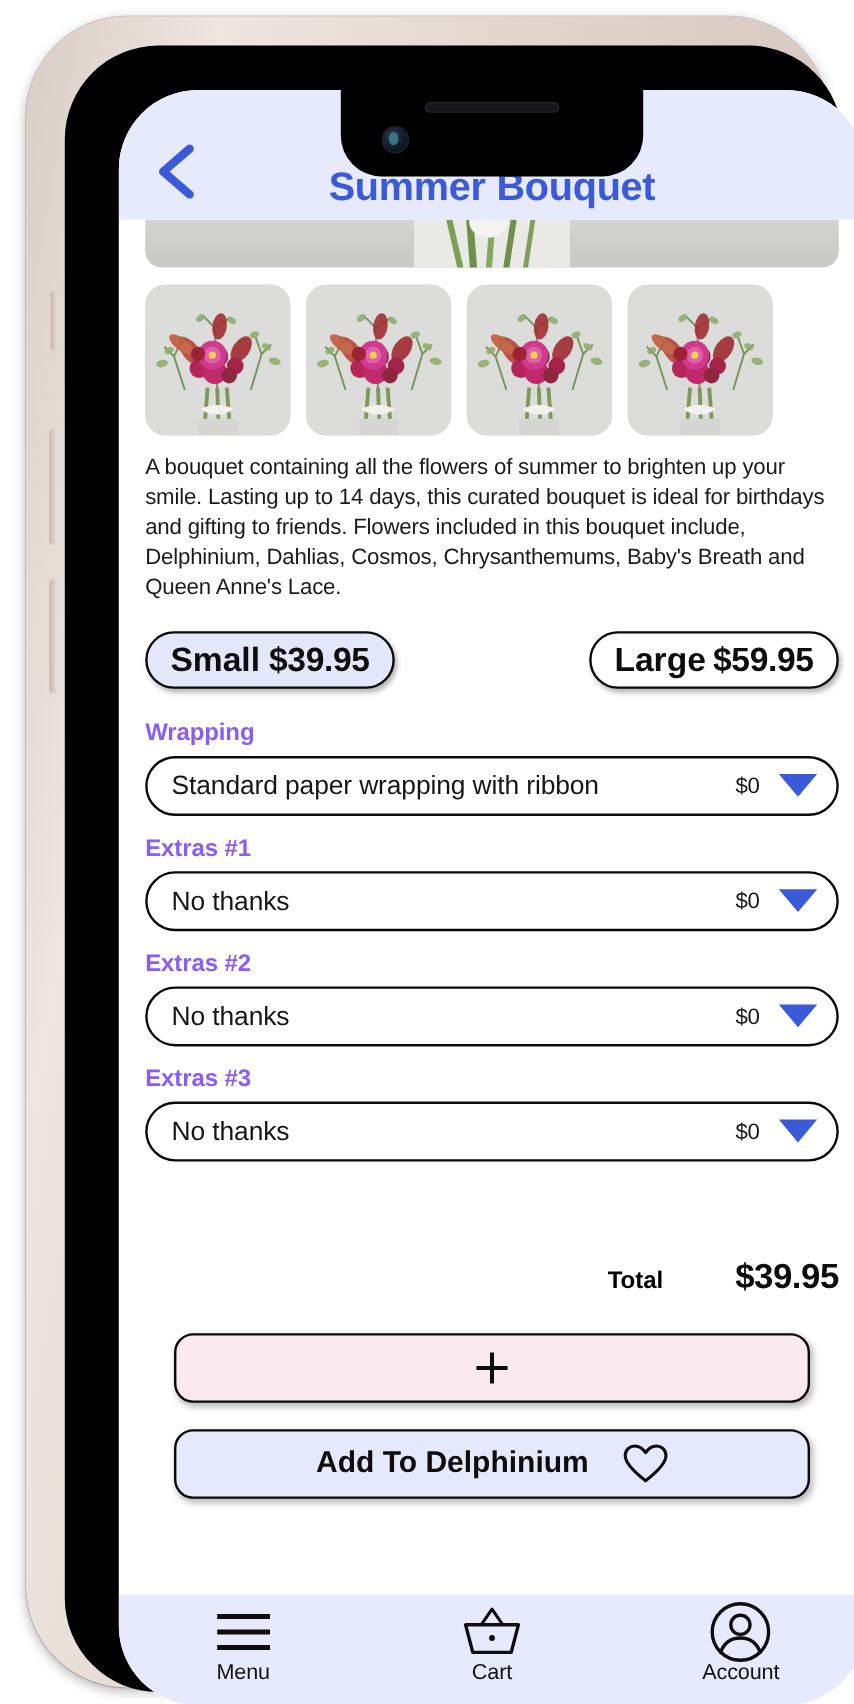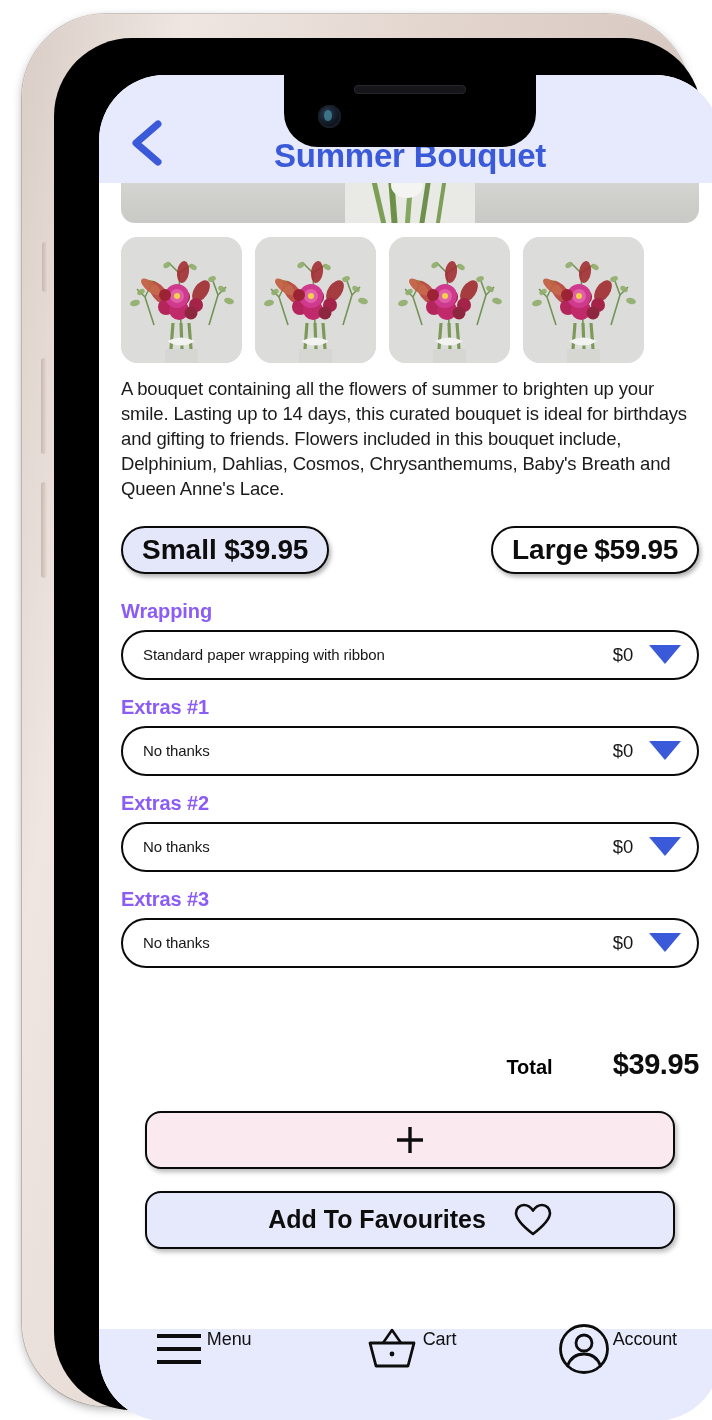--- a/index.html
+++ b/index.html
@@ -233,21 +233,21 @@
     border-radius: 25px;
     display: flex;
     align-items: center;
     padding: 0 16px 0 20px;
     cursor: pointer;
     background: #ffffff;
     margin-bottom: 16px;
   }
   .opt-value {
     flex: 1;
-    font-size: 15px;
+    font-size: 22px;
     color: #161616;
     letter-spacing: -0.1px;
   }
   .opt-price {
     font-size: 18.5px;
     color: #161616;
     margin-right: 16px;
     letter-spacing: -0.2px;
   }
   .caret {
@@ -306,21 +306,22 @@
     left: 0; bottom: 0;
     width: 622px;
     height: 92px;
     background: #e6eafc;
     display: flex;
     z-index: 25;
   }
   .nav-item {
     flex: 1;
     display: flex;
-    flex-direction: row;
+    flex-direction: column;
+    align-items: center;
     justify-content: center;
     gap: 3px;
     cursor: pointer;
     padding-bottom: 6px;
   }
   .nav-label {
     font-size: 18px;
     color: #111111;
     letter-spacing: -0.1px;
   }
@@ -591,21 +592,21 @@
             <div class="total-value">$39.95</div>
           </div>
 
           <div class="actions">
             <div class="action-btn cart-btn">
               <svg width="34" height="34" viewBox="0 0 34 34">
                 <path d="M17 4 V30 M4 17 H30" stroke="#0d0d0d" stroke-width="3.4" stroke-linecap="butt"></path>
               </svg>
             </div>
             <div class="action-btn fav-btn">
-              <span class="label">Add To Favourites</span>
+              <span class="label">Add To Delphinium</span>
               <svg width="38" height="34" viewBox="0 0 38 34">
                 <path d="M19 31 C6 21 2 14.5 2 10 C2 5.2 5.8 2 10 2 C13.4 2 16.7 4.2 19 7.6 C21.3 4.2 24.6 2 28 2 C32.2 2 36 5.2 36 10 C36 14.5 32 21 19 31 Z" fill="none" stroke="#0d0d0d" stroke-width="2.6" stroke-linejoin="round"></path>
               </svg>
             </div>
           </div>
 
         </div>
 
         <div class="bottom-nav">
 

